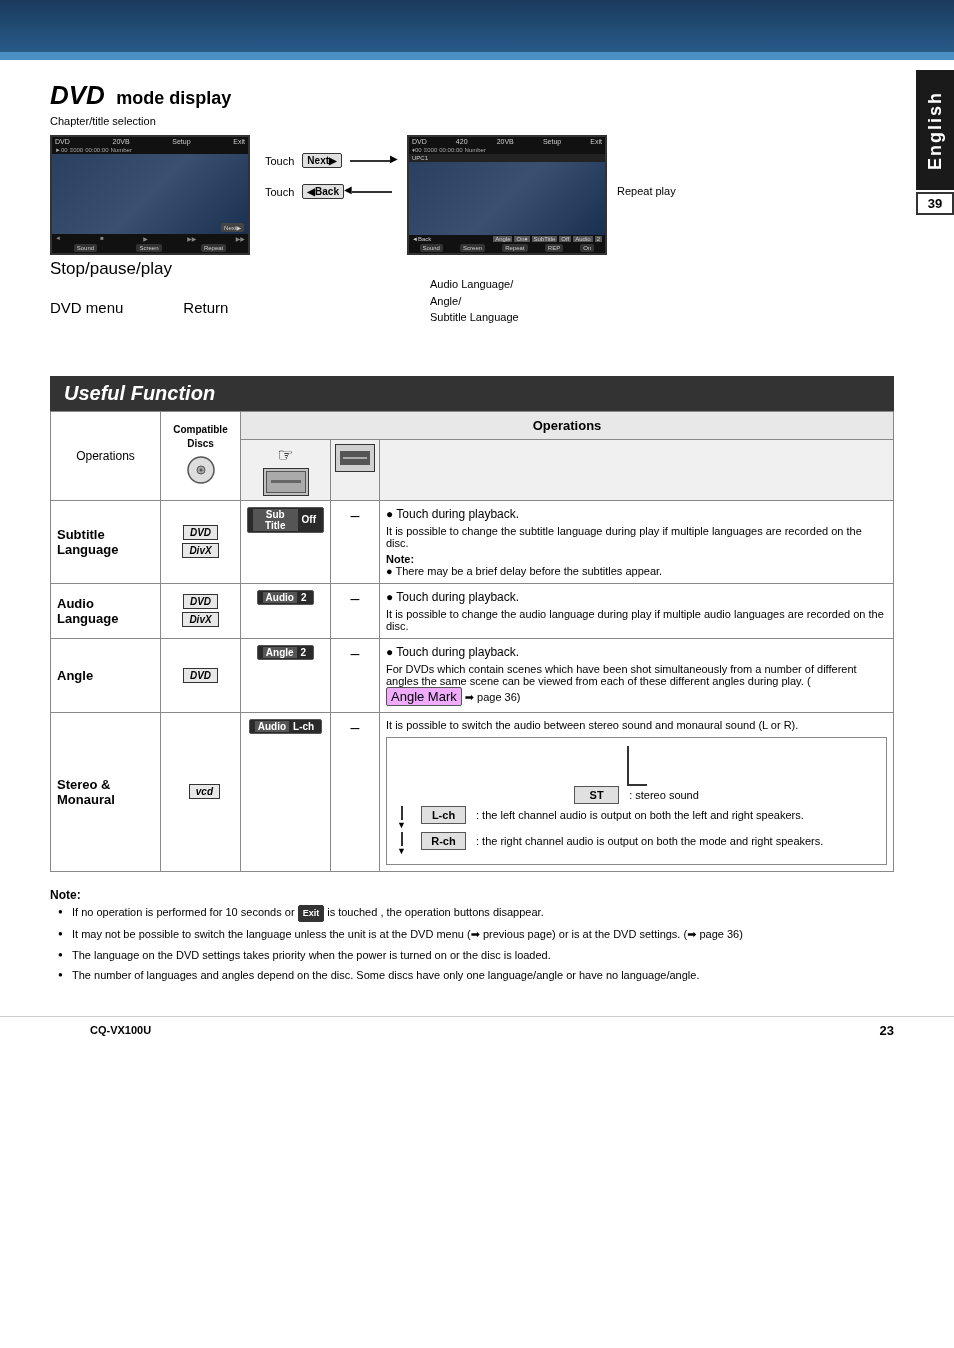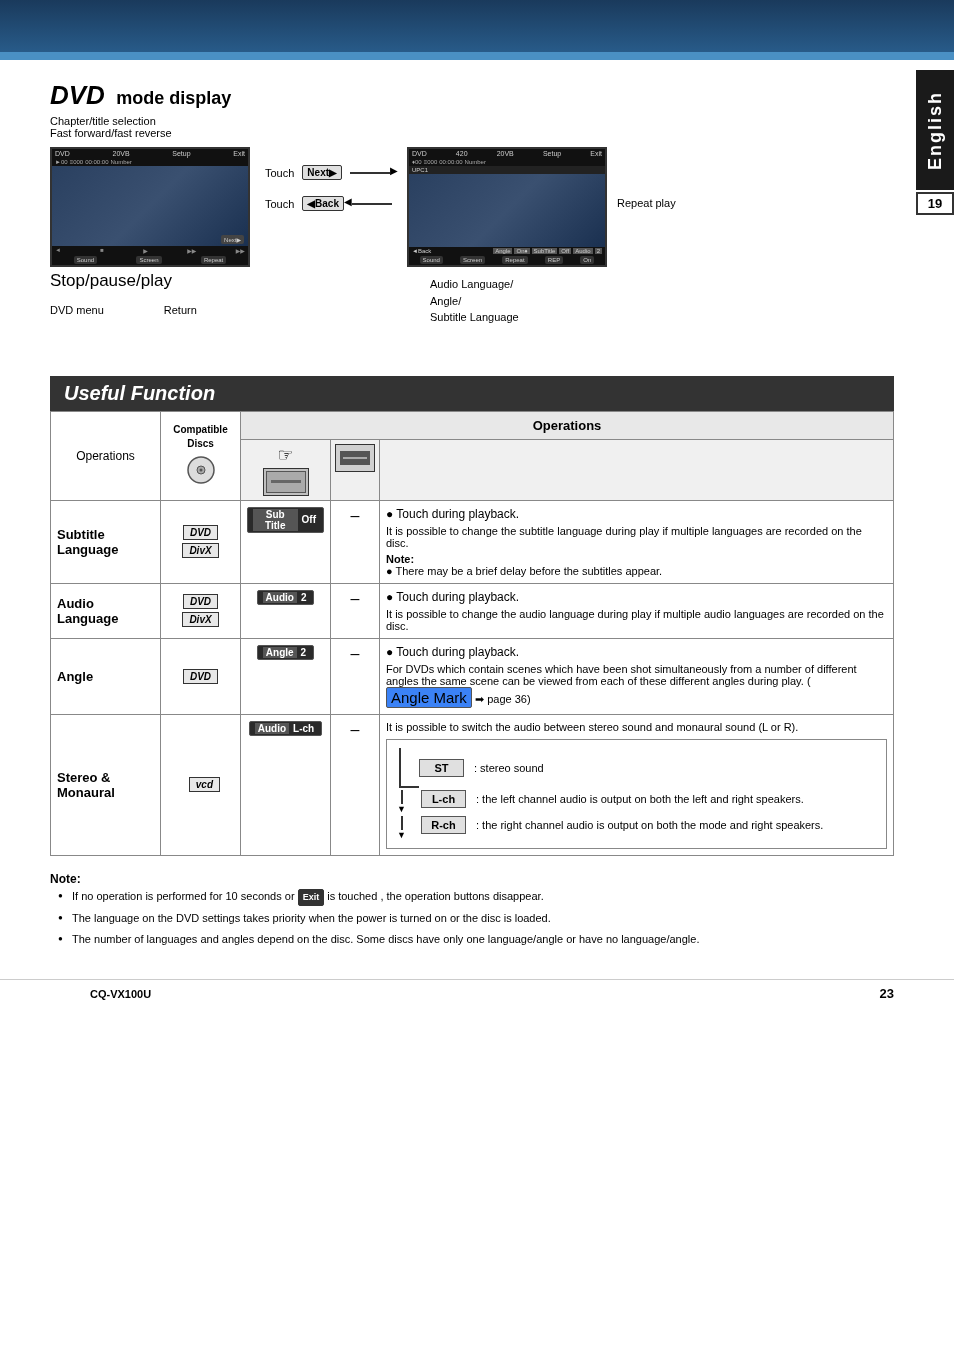--- a/index.html
+++ b/index.html
@@ -260,22 +260,22 @@
       padding: 0 3px;
       margin-right: 2px;
     }
     .inline-tag .tag-value {
       padding: 0 2px;
     }
 
     .angle-mark-tag {
       display: inline-flex;
       border: 1px solid #555;
-      background: #3b82f6;
-      font-size: 15px;
+      background: #f0abfc;
+      font-size: 13px;
       padding: 1px 4px;
       border-radius: 2px;
     }
 
     
     .stereo-diagram {
       border: 1px solid #888;
       padding: 8px 12px;
       margin-top: 6px;
       font-size: 11px;
@@ -364,31 +364,30 @@
       border-radius: 2px;
     }
   </style>
 </head>
 <body>
 
 <div class="top-banner"></div>
 
 <div class="english-label">English</div>
 
-<div class="page-number-box">19</div>
+<div class="page-number-box">39</div>
 
 <div class="main-content">
 
   <div class="dvd-mode-section">
     <div>
       <span class="dvd-title">DVD</span>
       <span class="dvd-title-sub">mode display</span>
     </div>
     <div style="font-size:11px; margin-top:4px;">Chapter/title selection</div>
-    <div style="font-size:11px;">Fast forward/fast reverse</div>
 
     <div class="dvd-diagrams">
 
       <div style="display:flex; flex-direction:column;">
         <div class="screen-box">
           <div class="screen-box-inner">
             <div class="screen-top-bar">
               <span>DVD</span>
                 <span>20VB</span>
                 <span>Setup</span>
@@ -413,21 +412,21 @@
             <div class="screen-buttons">
               <span class="screen-btn">Sound</span>
               <span class="screen-btn">Screen</span>
               <span class="screen-btn">Repeat</span>
             </div>
           </div>
         </div>
         <div class="labels-below">
           <span>Stop/pause/play</span>
         </div>
-        <div style="display:flex; gap:60px; font-size:11px; margin-top:13px;">
+        <div style="display:flex; gap:60px; font-size:15px; margin-top:20px;">
           <span>DVD menu</span>
           <span>Return</span>
         </div>
       </div>
 
       <div class="touch-area">
         <div class="touch-row">
           <span class="touch-label">Touch</span>
           <span class="touch-btn">Next▶</span>
           <span class="arrow-right"></span>
@@ -624,21 +623,21 @@
               <span class="tag-label">Audio</span>
               <span class="tag-value">L-ch</span>
             </span>
           </td>
           <td style="border:1px solid #888; padding:6px; text-align:center; vertical-align:top; font-size:16px;">–</td>
           <td style="border:1px solid #888; padding:6px;">
             <div style="margin-bottom:6px; font-size:11px;">It is possible to switch the audio between stereo sound and monaural sound (L or R).</div>
 
             <div class="stereo-diagram">
 
-              <div style="display:flex; align-items:center; margin-bottom:2px;">
+              <div style="display:flex; align-items:center; margin-bottom:2px;flex-direction:column;">
                 <div style="width:20px; border-left:2px solid #333; border-bottom:2px solid #333; height:40px; margin-right:0;"></div>
                 <div style="display:flex; flex-direction:column; gap:14px;">
                   <div style="display:flex; align-items:center; gap:10px;">
                     <span class="stereo-tag">ST</span>
                     <span style="font-size:11px;">: stereo sound</span>
                   </div>
                 </div>
               </div>
 
               <div style="display:flex; align-items:flex-start; margin-bottom:2px;">
@@ -666,20 +665,21 @@
           </td>
         </tr>
       </tbody>
     </table>
   </div>
 
   <div class="note-section">
     <div class="note-title">Note:</div>
     <ul>
       <li>If no operation is performed for 10 seconds or <span class="exit-tag">Exit</span> is touched , the operation buttons disappear.</li>
+      <li>It may not be possible to switch the language unless the unit is at the DVD menu (➡ previous page) or is at the DVD settings. (➡ page 36)</li>
       <li>The language on the DVD settings takes priority when the power is turned on or the disc is loaded.</li>
       <li>The number of languages and angles depend on the disc. Some discs have only one language/angle or have no language/angle.</li>
     </ul>
   </div>
 </div>
 
 <div class="bottom-bar">
   <span class="model-number">CQ-VX100U</span>
   <span class="page-num-bottom">23</span>
 </div>

